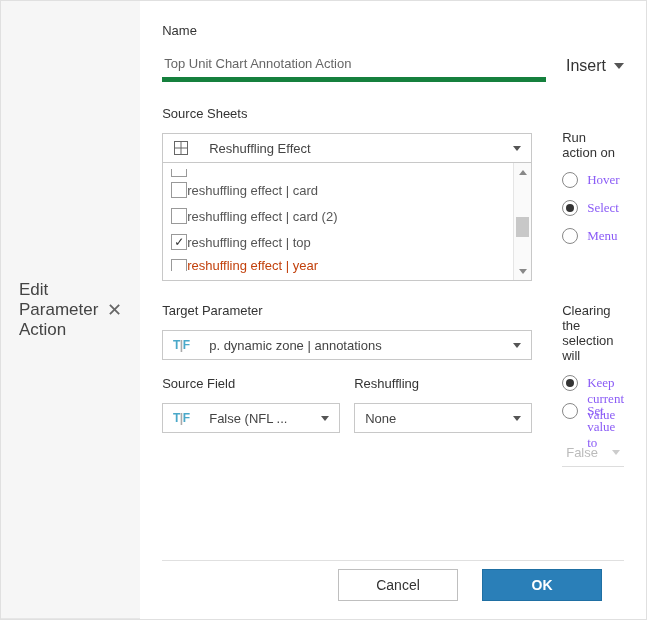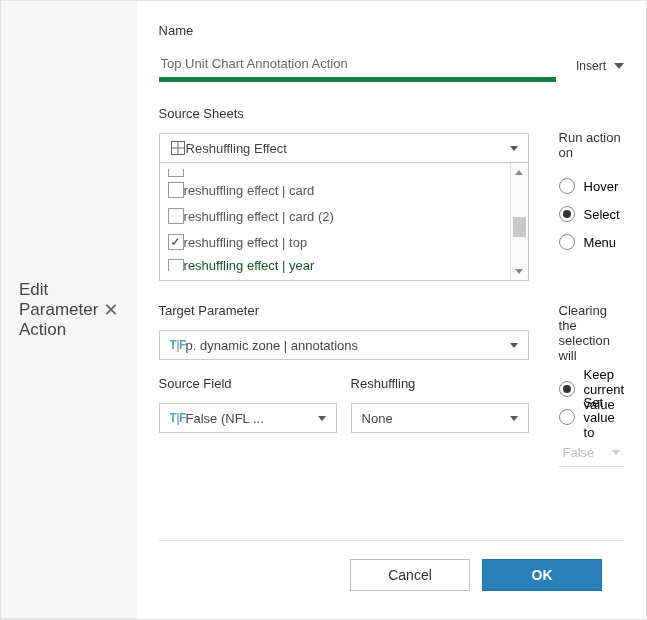--- a/index.html
+++ b/index.html
@@ -62,21 +62,21 @@
     padding: 6px 2px;
     font-size: 13px;
     color: #666;
     outline: none;
     background: transparent;
   }
   .insert-btn {
     display: flex;
     align-items: center;
     gap: 8px;
-    font-size: 12px;
+    font-size: 16px;
     color: #333;
     cursor: pointer;
   }
   .caret-down {
     width: 0; height: 0;
     border-left: 5px solid transparent;
     border-right: 5px solid transparent;
     border-top: 6px solid #555;
   }
   .caret-down-sm {
@@ -97,21 +97,21 @@
     justify-content: space-between;
     border: 1px solid #c8c8c8;
     background: #fff;
     height: 30px;
     padding: 0 10px;
     cursor: pointer;
   }
   .dropdown .label-area {
     display: flex;
     align-items: center;
-    gap: 0;
+    gap: 20px;
     color: #444;
     overflow: hidden;
     white-space: nowrap;
   }
   .icon-box {
     flex-shrink: 0;
     display: flex;
     align-items: center;
     justify-content: center;
     width: 16px;
@@ -146,21 +146,21 @@
     justify-content: center;
     flex-shrink: 0;
   }
   .chk.checked::after {
     content: "✓";
     font-size: 12px;
     color: #333;
     line-height: 1;
   }
   .partial-row {
-    color: #14532d;
+    color: #c2410c;
     height: 20px;
     overflow: hidden;
     white-space: nowrap;
   }
   .scrollbar {
     position: absolute;
     right: 0; top: 0; bottom: 0;
     width: 18px;
     border-left: 1px solid #e5e5e5;
     background: #fafafa;
@@ -188,25 +188,26 @@
   .sb-track { flex: 1; position: relative; }
   .sb-thumb {
     position: absolute;
     left: 2px; right: 2px;
     top: 36px; height: 20px;
     background: #c8c8c8;
   }
   .radio-group { margin-top: 6px; }
   .radio-row {
     display: flex;
-    align-items: center;
+    align-items: flex-start;
     gap: 9px;
     height: 28px;
-    color: #000000;
+    color: #8b5cf6;
     cursor: pointer;
+    font-family: Liberation Serif, serif;
   }
   .radio {
     width: 16px; height: 16px;
     border: 1px solid #888;
     border-radius: 50%;
     display: flex;
     align-items: center;
     justify-content: center;
     flex-shrink: 0;
   }
@@ -233,24 +234,24 @@
     align-items: center;
     justify-content: space-between;
     border-bottom: 1px solid #ddd;
     padding: 6px 4px;
     color: #bbb;
     margin-top: 8px;
     cursor: default;
   }
   .footer {
     border-top: 1px solid #e0e0e0;
-    padding: 18px 22px;
+    padding: 8px 22px;
     display: flex;
     justify-content: flex-end;
-    gap: 12px;
+    gap: 24px;
     margin-top: 12px;
   }
   .btn {
     min-width: 120px;
     height: 32px;
     display: flex;
     align-items: center;
     justify-content: center;
     font-size: 14px;
     cursor: pointer;

